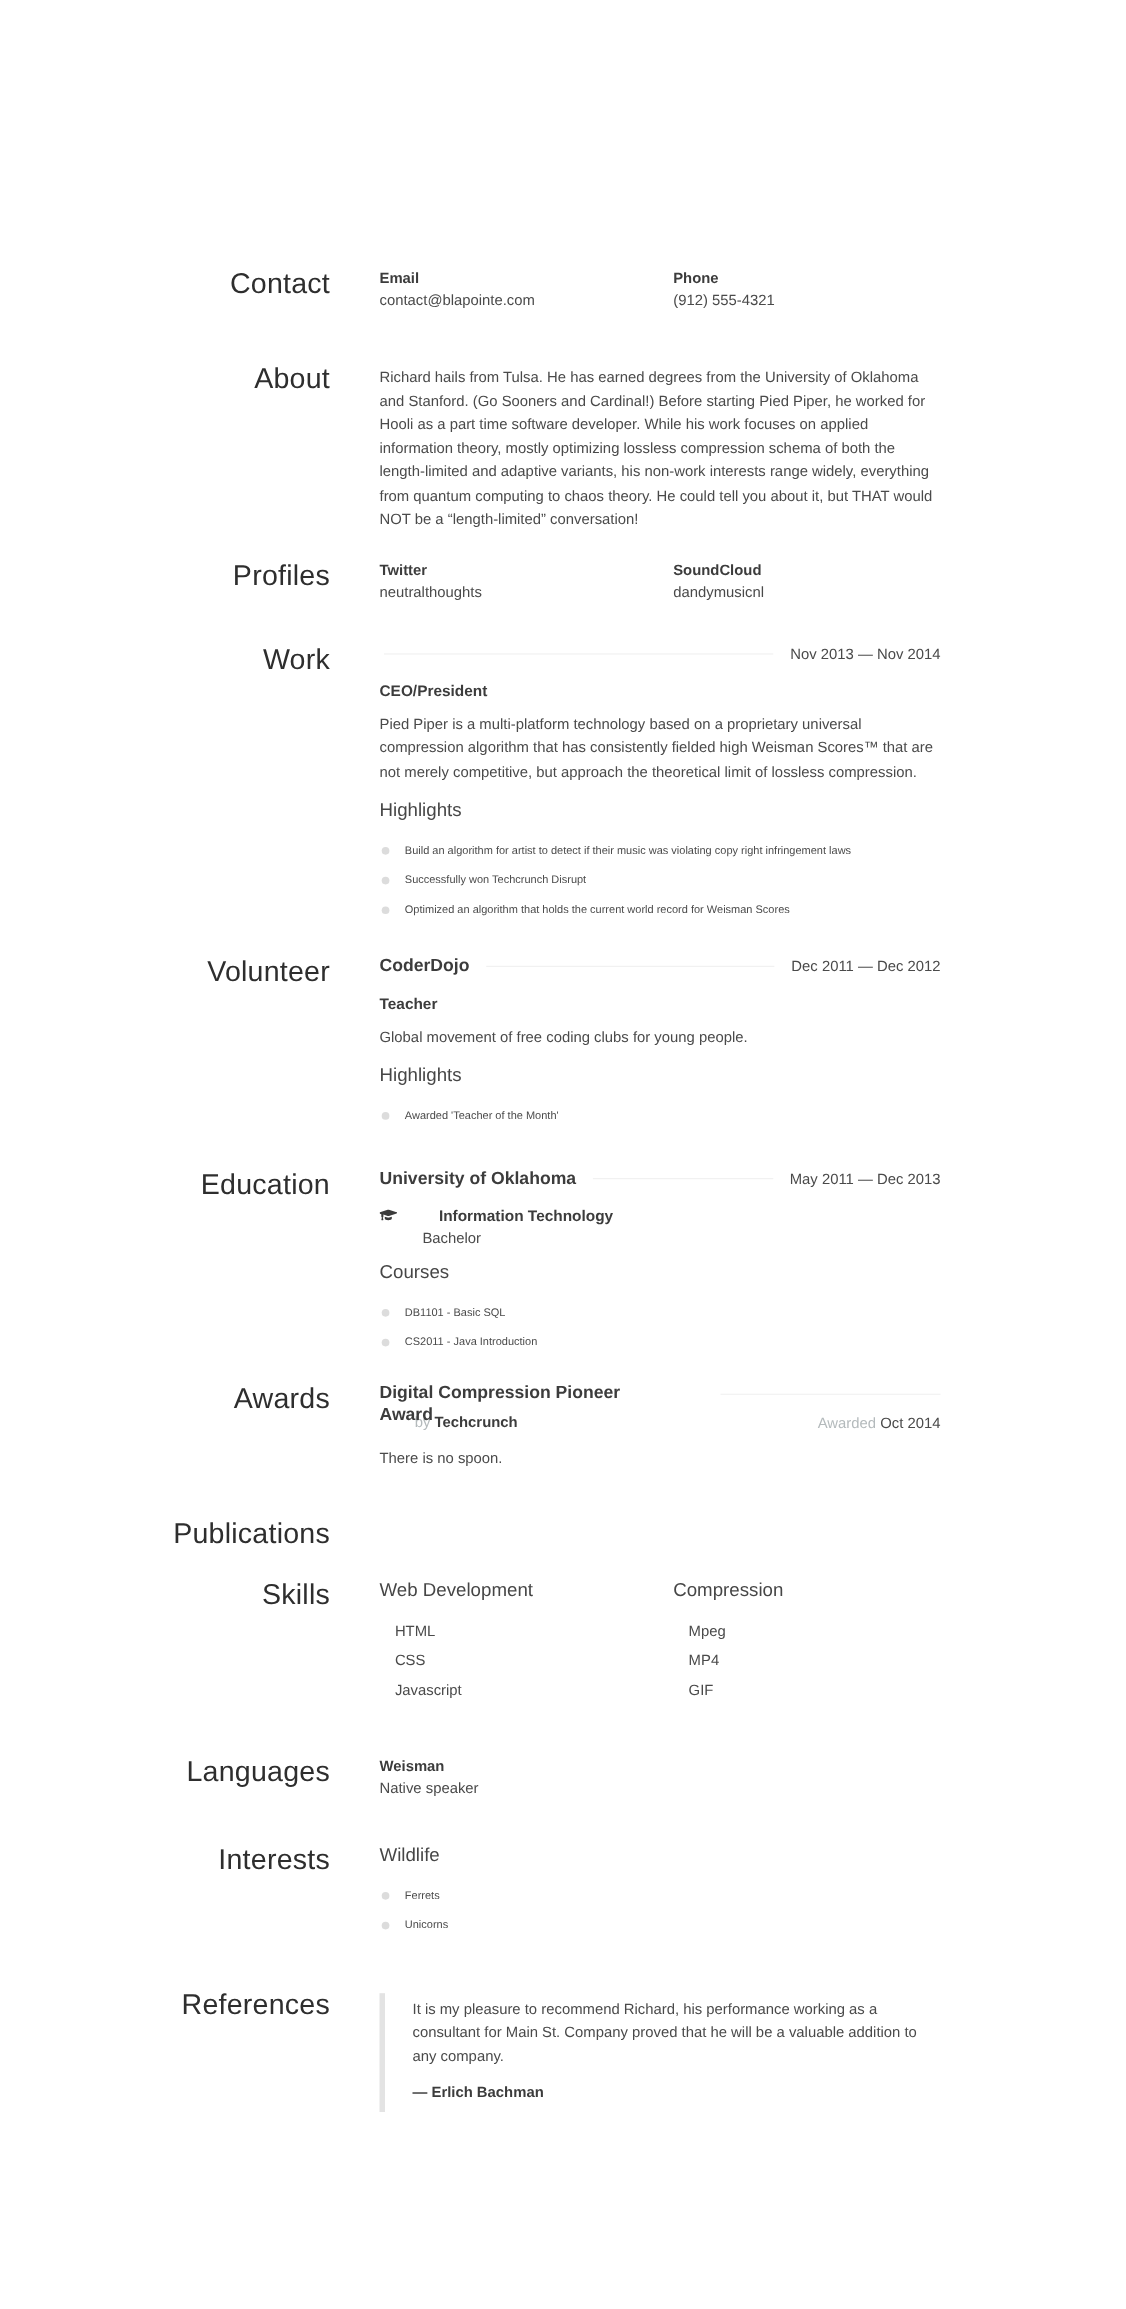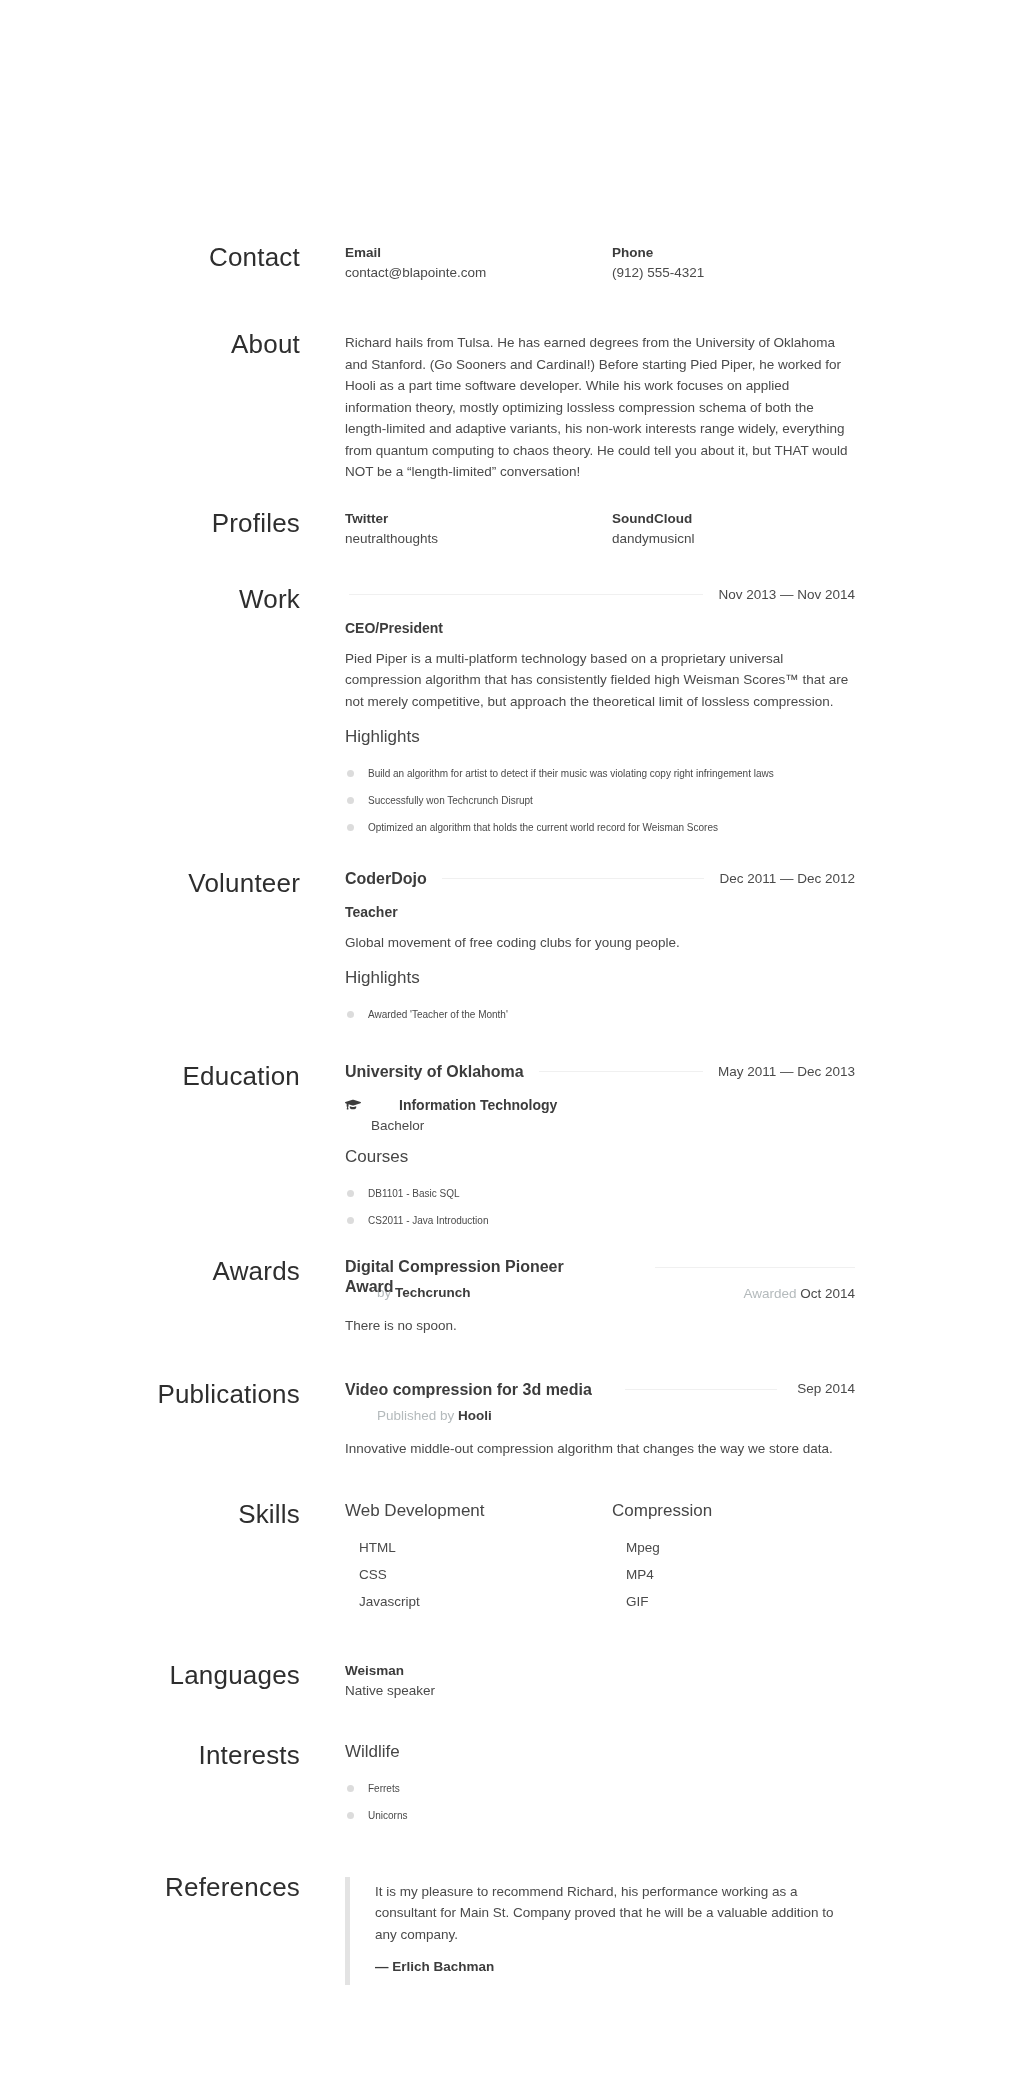--- a/index.html
+++ b/index.html
@@ -54,21 +54,21 @@
   ul.dots li::before{
     content:"";position:absolute;left:2px;top:10px;width:7px;height:7px;
     border-radius:50%;background:#dcdcdc;
   }
 
   
   .degree-row{margin-top:14px;display:flex;align-items:center;gap:28px;}
   .degree-icon{flex:0 0 16px;margin-right:10px;display:inline-flex;}
   .degree-icon svg{fill:#3c3c3c;}
   .degree-area{font-weight:700;color:#3c3c3c;font-size:14px;line-height:18px;}
-  .degree-type{margin-left:26px;margin-top:2px;line-height:20px;}
+  .degree-type{margin-left:39px;margin-top:2px;line-height:20px;}
 
   
   .ovl-header{position:relative;height:47px;}
   .ovl-title{
     position:absolute;top:0;left:0;width:250px;z-index:2;
     font-size:16px;font-weight:700;color:#3c3c3c;line-height:20px;
   }
   .ovl-line{position:absolute;height:1px;background:#f0f0f0;}
   .awards-line{top:10px;left:310px;right:0;}
   .pubs-line{top:9px;left:280px;right:78px;}
@@ -203,29 +203,20 @@
         <div class="ovl-line awards-line"></div>
         <div class="ovl-byline"><span class="muted">by</span> <span class="byline-strong">Techcrunch</span></div>
         <div class="awards-date"><span class="muted">Awarded</span> <span>Oct 2014</span></div>
       </div>
       <p class="summary">There is no spoon.</p>
     </div>
   </div>
 
   <div class="section s-publications">
     <div class="sec-title">Publications</div>
-    <div class="sec-body">
-      <div class="ovl-header">
-        <div class="ovl-title">Video compression for 3d media</div>
-        <div class="ovl-line pubs-line"></div>
-        <div class="ovl-byline"><span class="muted">Published by</span> <span class="byline-strong">Hooli</span></div>
-        <div class="pubs-date">Sep 2014</div>
-      </div>
-      <p class="summary">Innovative middle-out compression algorithm that changes the way we store data.</p>
-    </div>
   </div>
 
   <div class="section s-skills">
     <div class="sec-title">Skills</div>
     <div class="sec-body">
       <div class="two-col">
         <div class="col1">
           <div class="skill-name">Web Development</div>
           <div class="skill-items">
             <div class="skill-item">HTML</div>

